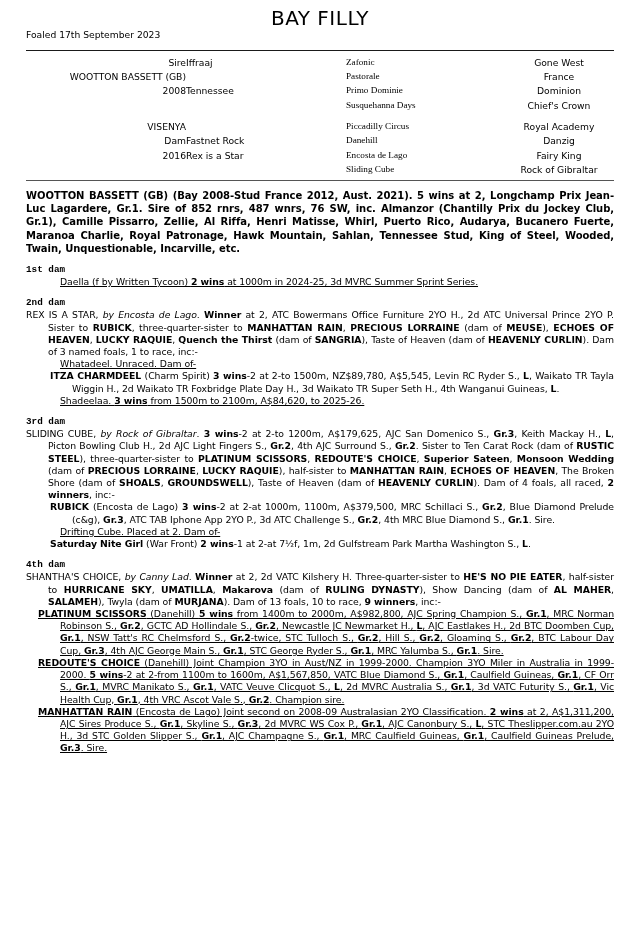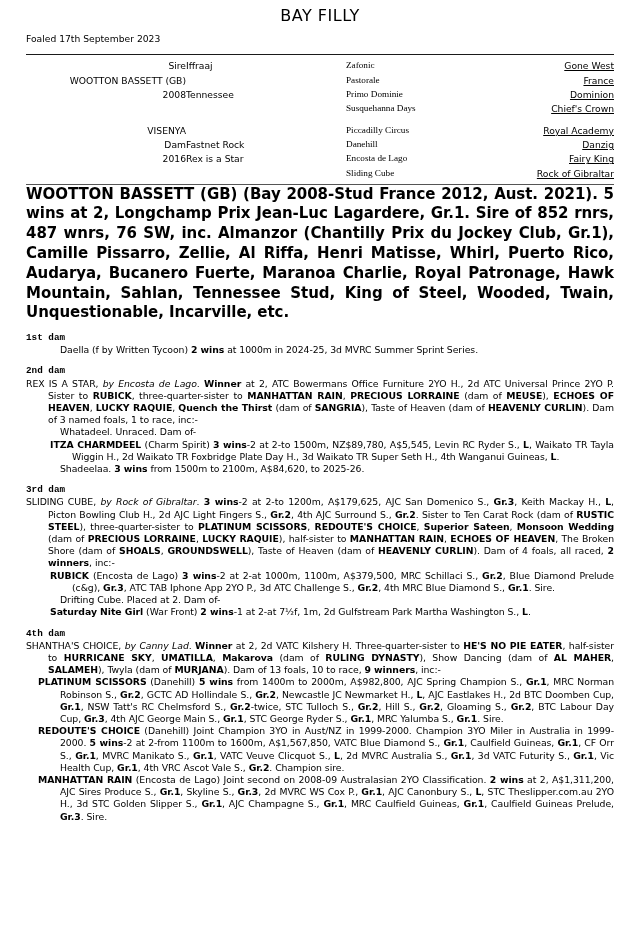--- a/index.html
+++ b/index.html
@@ -15,30 +15,29 @@
     overflow: hidden;
   }
   .page {
     width: 640px;
     box-sizing: border-box;
     padding: 0 26px;
     position: relative;
   }
   .title {
     text-align: center;
-    font-size: 16px;
+    font-size: 20px;
     font-weight: 400;
     letter-spacing: 0.5px;
     margin: 7px 0 0 0;
     line-height: 1.1;
   }
   .foaled {
     font-size: 9.2px;
     line-height: 1.33;
-    margin-top: 8px;
     width: 200px;
   }
   
   .ped-wrap {
     margin-top: 9px;
     border-top: 1.6px solid #1a1a1a;
     border-bottom: 1.1px solid #555;
     padding: 4px 0 3px 0;
   }
   table.ped {
@@ -49,47 +48,47 @@
   }
   table.ped td {
     padding: 0.5px 0;
     vertical-align: top;
     line-height: 1.45;
     white-space: nowrap;
   }
   .c1 { width: 160px; text-align: right; }
   .c2 { width: 160px; }
   .c3 { width: 158px; font-family: Liberation Serif, serif; }
-  .c4 { text-align: right; text-decoration: underline; }
+  .c4 { text-align: center; }
   tr.gap td { height: 7px; padding: 0; line-height: 0; font-size: 0; }
   
   .sire-block {
-    font-size: 15px;
+    font-size: 10px;
     font-weight: bold;
     line-height: 1.32;
     text-align: justify;
-    margin-top: 0;
+    margin-top: 8px;
     letter-spacing: -0.05px;
   }
   .dam-head {
     font-size: 9.3px;
     font-weight: bold;
     margin-top: 9px;
     line-height: 1.3;
     font-family: Liberation Mono, monospace;
   }
   .e {
     font-size: 9.3px;
     line-height: 1.315;
     text-align: justify;
     letter-spacing: -0.05px;
   }
   
   .lv0 { padding-left: 22px; text-indent: -22px; }
-  .lv1 { padding-left: 34px; text-indent: -22px; }
+  .lv1 { padding-left: 34px; text-indent: -22px; text-decoration: underline; }
   .lv2 { padding-left: 46px; text-indent: -22px; }
   .nohang { text-indent: 0; }
   .last { text-align: left; }
   b { font-weight: bold; }
   i { font-style: italic; }
 </style>
 </head>
 <body>
 
 <div class="page">

